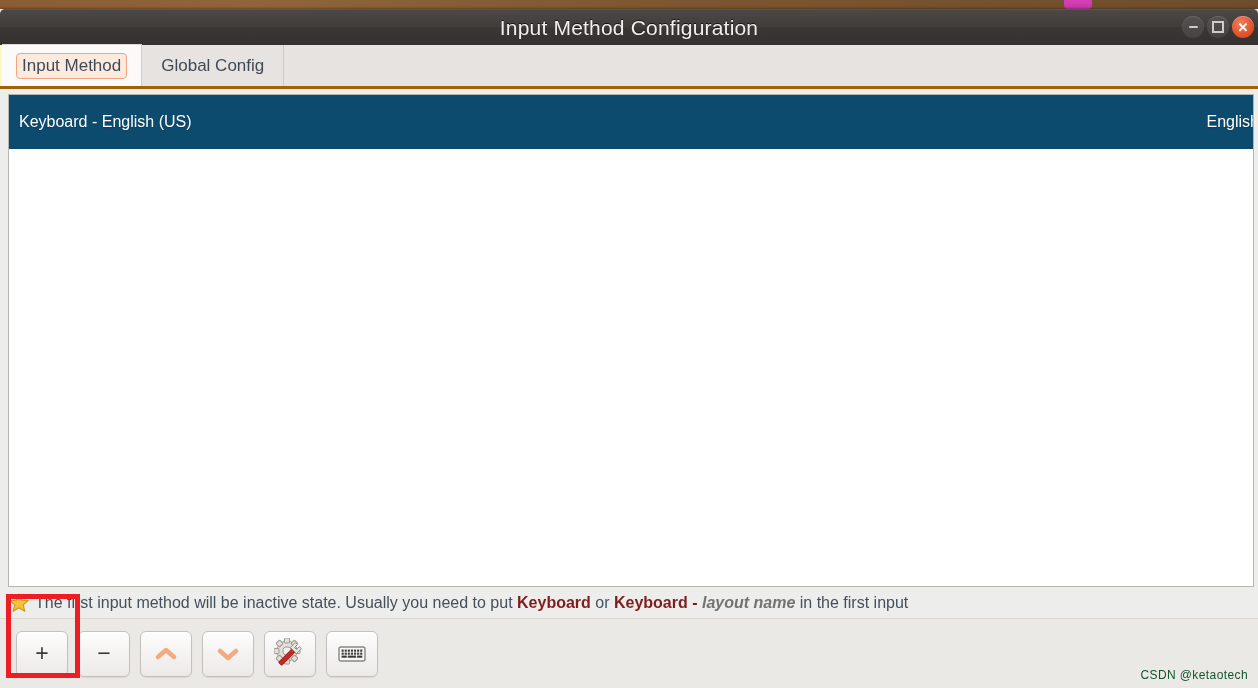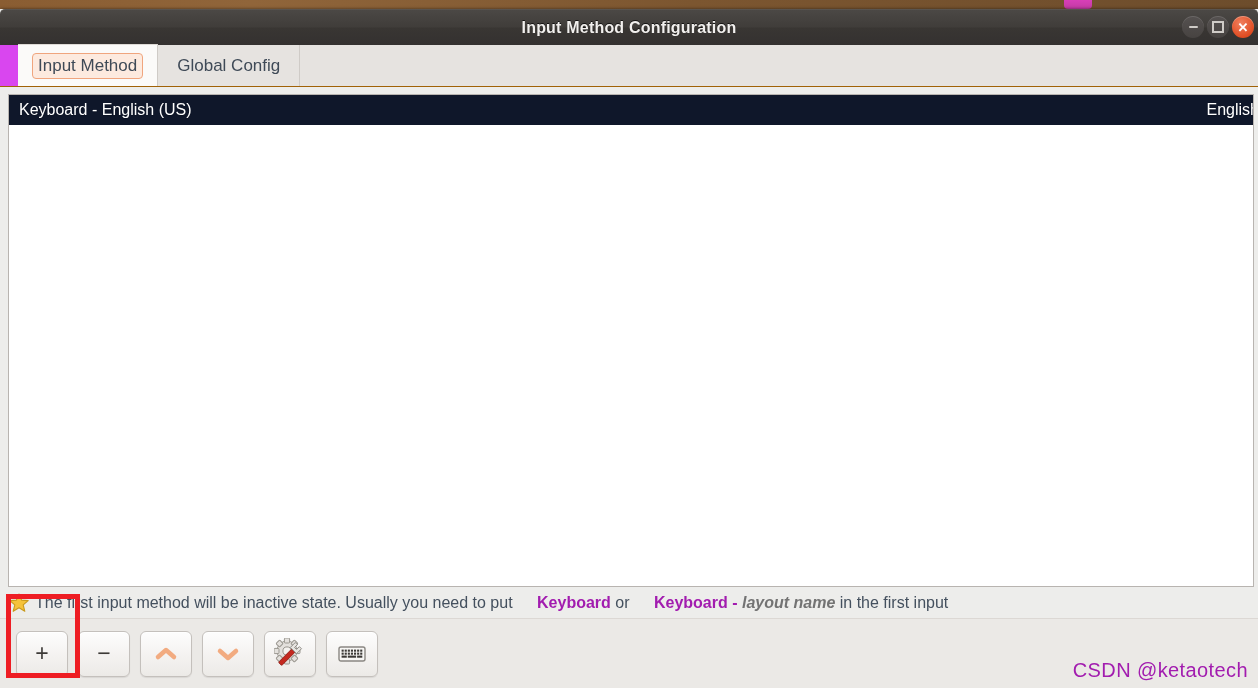--- a/index.html
+++ b/index.html
@@ -48,22 +48,22 @@
     border-top: 1px solid #585450;
     border-radius: 5px 5px 0 0;
     overflow: hidden;
   }
   #window-title {
     position: absolute;
     left: 0; right: 0; top: 0;
     line-height: 35px;
     text-align: center;
     color: #f2f0ee;
-    font-size: 16px;
-    font-weight: bold;
+    font-size: 21px;
+    font-weight: normal;
     letter-spacing: 0.2px;
     text-shadow: 0 -1px 0 rgba(0,0,0,0.7);
   }
   #window-controls {
     position: absolute;
     right: 4px; top: 6px;
     display: flex;
     gap: 3px;
     align-items: center;
   }
@@ -97,25 +97,25 @@
     font-size: 13px;
     font-weight: bold;
     line-height: 1;
     font-family: "Liberation Sans", sans-serif;
   }
 
   
   #tabbar {
     position: relative;
     height: 41px;
-    background: #d946ef;
-    border-bottom: 1px solid #a16207;
+    background: #fef9c3;
+    border-bottom: 3px solid #a16207;
     display: flex;
     align-items: stretch;
-    padding-left: 18px;
+    padding-left: 2px;
   }
   .tab {
     position: relative;
     display: flex;
     align-items: center;
     padding: 0 14px;
     font-size: 17px;
     color: #3f4a57;
     cursor: pointer;
     border-right: 1px solid #cfcbc7;
@@ -149,24 +149,24 @@
     width: 1246px;
     height: 493px;
     background: #ffffff;
     border: 1px solid #b8b4b0;
     box-sizing: border-box;
     overflow: hidden;
   }
   .list-row {
     position: relative;
     height: 30px;
-    background: #0f172a;
-    display: flex;
-    align-items: center;
-    padding: 0 10px;
+    background: #0c4a6e;
+    display: flex;
+    align-items: center;
+    padding: 12px 10px;
     color: #ffffff;
     font-size: 16px;
     cursor: pointer;
   }
   .row-name { flex: 0 0 auto; text-shadow: 0 1px 1px rgba(0,0,0,0.18); }
   .row-lang {
     position: absolute;
     right: -6px;
     text-shadow: 0 1px 1px rgba(0,0,0,0.18);
   }
@@ -180,21 +180,21 @@
     height: 28px;
     display: flex;
     align-items: center;
     gap: 5px;
     font-size: 16px;
     color: #44505e;
     white-space: nowrap;
     overflow: hidden;
   }
   #star-icon { flex: 0 0 auto; display: block; }
-  #hint-text b { font-weight: bold; color: #a21caf; margin-left: 20px; }
+  #hint-text b { font-weight: bold; color: #7f1d1d; }
   #hint-text i { font-style: italic; font-weight: bold; color: #737373; }
 
   
   #toolbar {
     position: absolute;
     left: 0;
     top: 609px;
     width: 1258px;
     height: 70px;
     background: #ebe9e6;
@@ -239,22 +239,22 @@
     border: 5px solid #ee1d23;
     box-sizing: border-box;
     pointer-events: none;
   }
 
   
   #watermark {
     position: absolute;
     right: 10px;
     bottom: 6px;
-    font-size: 20px;
-    color: #a21caf;
+    font-size: 12px;
+    color: #14532d;
     letter-spacing: 0.4px;
   }
 </style>
 </head>
 <body>
 
 <div id="desktop-strip">
   <div id="desktop-accent"></div>
 </div>
 

